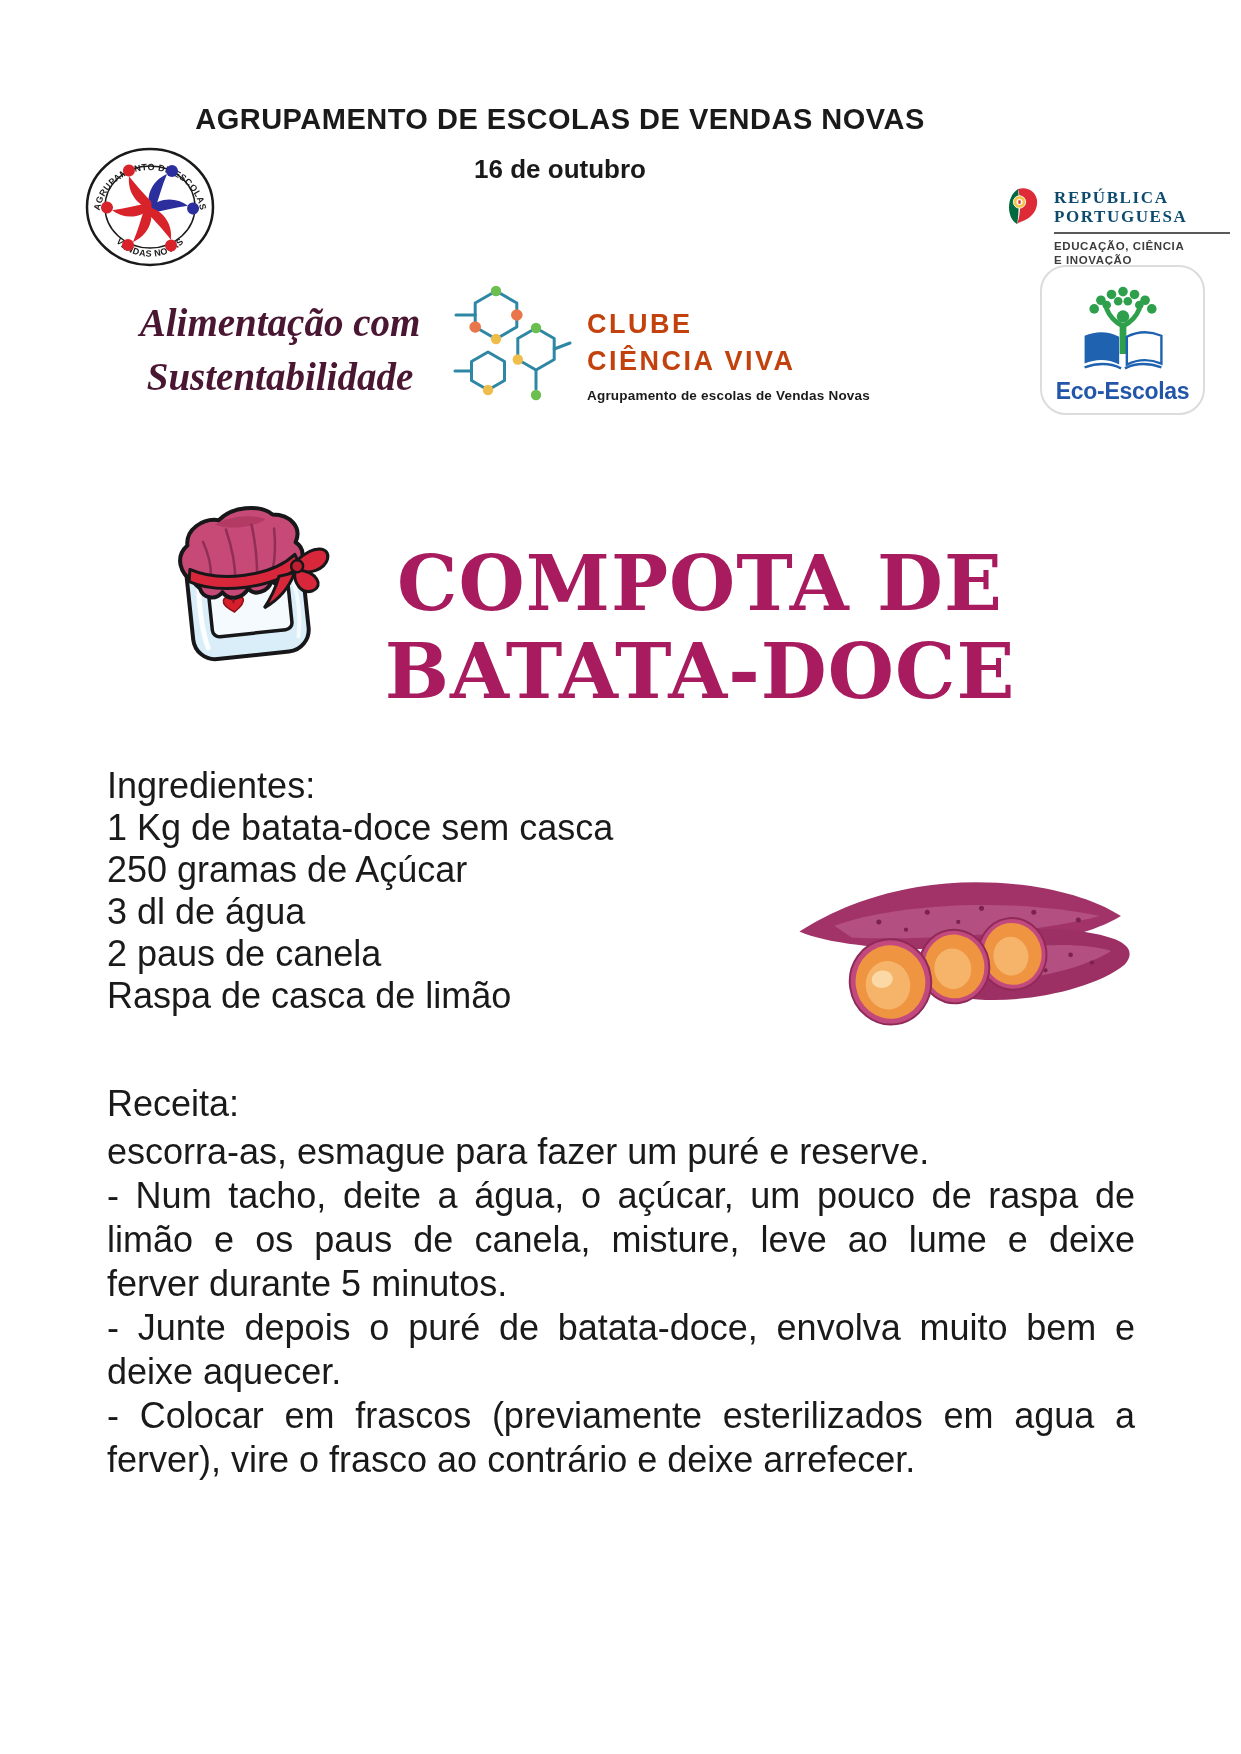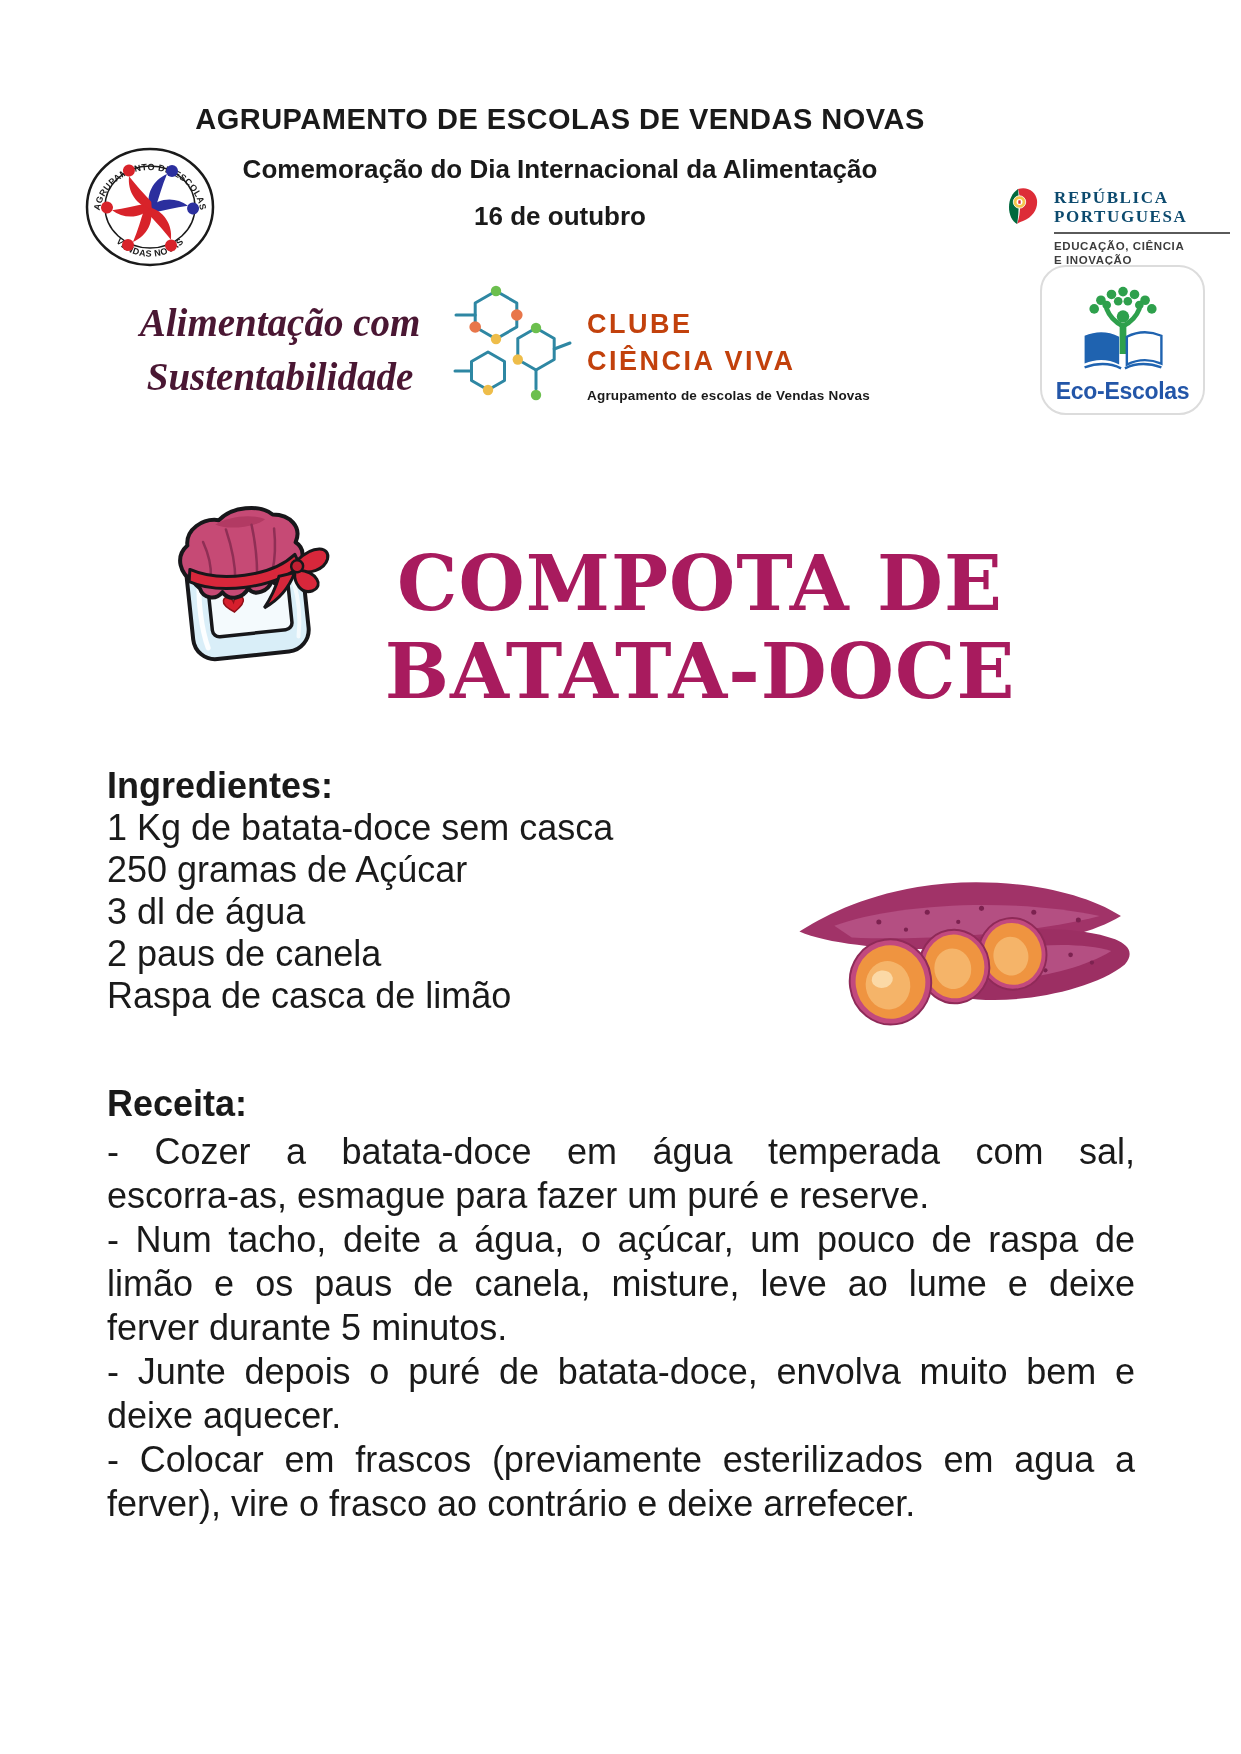--- a/index.html
+++ b/index.html
@@ -39,36 +39,35 @@
     box-sizing:border-box;padding-bottom:8px;}
   .eco-label{font-size:23px;font-weight:bold;color:#2356a8;letter-spacing:-.3px;}
 
   
   .title-block{left:340px;top:540px;width:720px;text-align:center;
     font-family:"DejaVu Serif",serif;font-weight:bold;font-size:76px;line-height:88px;
     letter-spacing:1px;color:#a81b5e;}
 
   
   .ing-block{left:107px;top:765px;width:700px;font-size:36px;line-height:42px;}
-  .sec-head{font-weight:bold;}
+  .sec-head{font-weight:normal;}
 
   
   .rec-block{left:107px;top:1082px;width:1028px;font-size:36px;line-height:44px;}
   .rec-block .sec-head{margin-bottom:4px;}
   .rline{text-align:justify;text-align-last:justify;-moz-text-align-last:justify;}
   .rline-last{text-align:left;}
 </style>
 </head>
 <body>
 
 <div class="page">
 
   <div class="abs header-block">
     <div class="h1">AGRUPAMENTO DE ESCOLAS DE VENDAS NOVAS</div>
-    <div class="h2">Comemoração do Dia Internacional da Alimentação</div>
     <div class="h3">16 de outubro</div>
   </div>
 
   <svg class="abs" style="left:84px;top:146px" width="132" height="122" viewBox="0 0 132 122">
     <ellipse cx="66" cy="61" rx="63" ry="58" fill="#ffffff" stroke="#1a1a1a" stroke-width="2.5"></ellipse>
     <ellipse cx="66" cy="61" rx="45" ry="41" fill="#ffffff" stroke="#1a1a1a" stroke-width="1.5"></ellipse>
     <defs>
       <path id="arcTop" d="M 15 72 A 51 48 0 0 1 117 72" fill="none"></path>
       <path id="arcBottom" d="M 25 86 A 45 42 0 0 0 107 86" fill="none"></path>
     </defs>
@@ -258,21 +257,20 @@
       <ellipse rx="42" ry="44" fill="#c2497e" stroke="#8f2a58" stroke-width="2"></ellipse>
       <ellipse rx="36" ry="38" fill="#ef9440"></ellipse>
       <ellipse cx="-3" cy="3" rx="23" ry="25" fill="#f5b469"></ellipse>
       <ellipse cx="-8" cy="-4" rx="11" ry="9" fill="#fbd9a6"></ellipse>
     </g>
   </svg>
 
   <div class="abs rec-block">
     <div class="sec-head">Receita:</div>
     <div>
-      <div class="rline">- Cozer a batata-doce em água temperada com sal,</div>
       <div class="rline-last">escorra-as, esmague para fazer um puré e reserve.</div>
     </div>
     <div>
       <div class="rline">- Num tacho, deite a água, o açúcar, um pouco de raspa de</div>
       <div class="rline">limão e os paus de canela, misture, leve ao lume e deixe</div>
       <div class="rline-last">ferver durante 5 minutos.</div>
     </div>
     <div>
       <div class="rline">- Junte depois o puré de batata-doce, envolva muito bem e</div>
       <div class="rline-last">deixe aquecer.</div>

